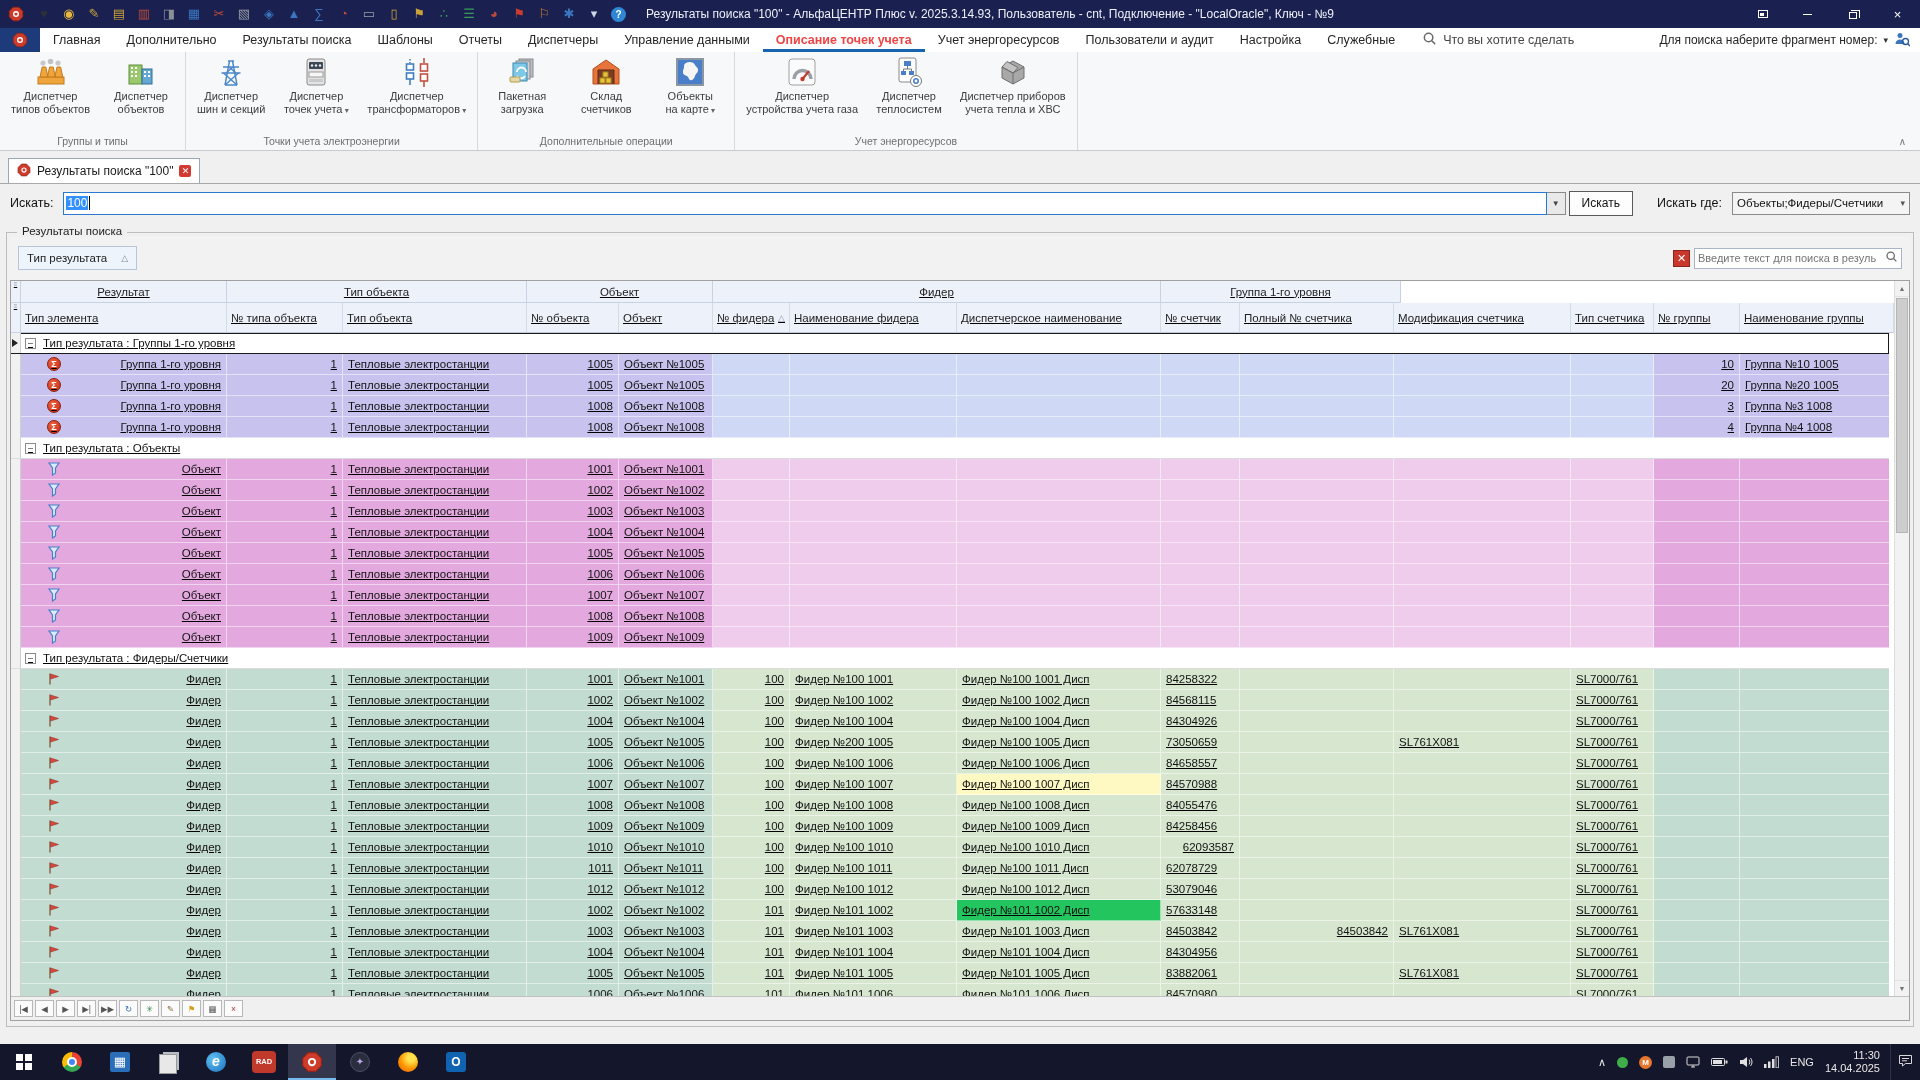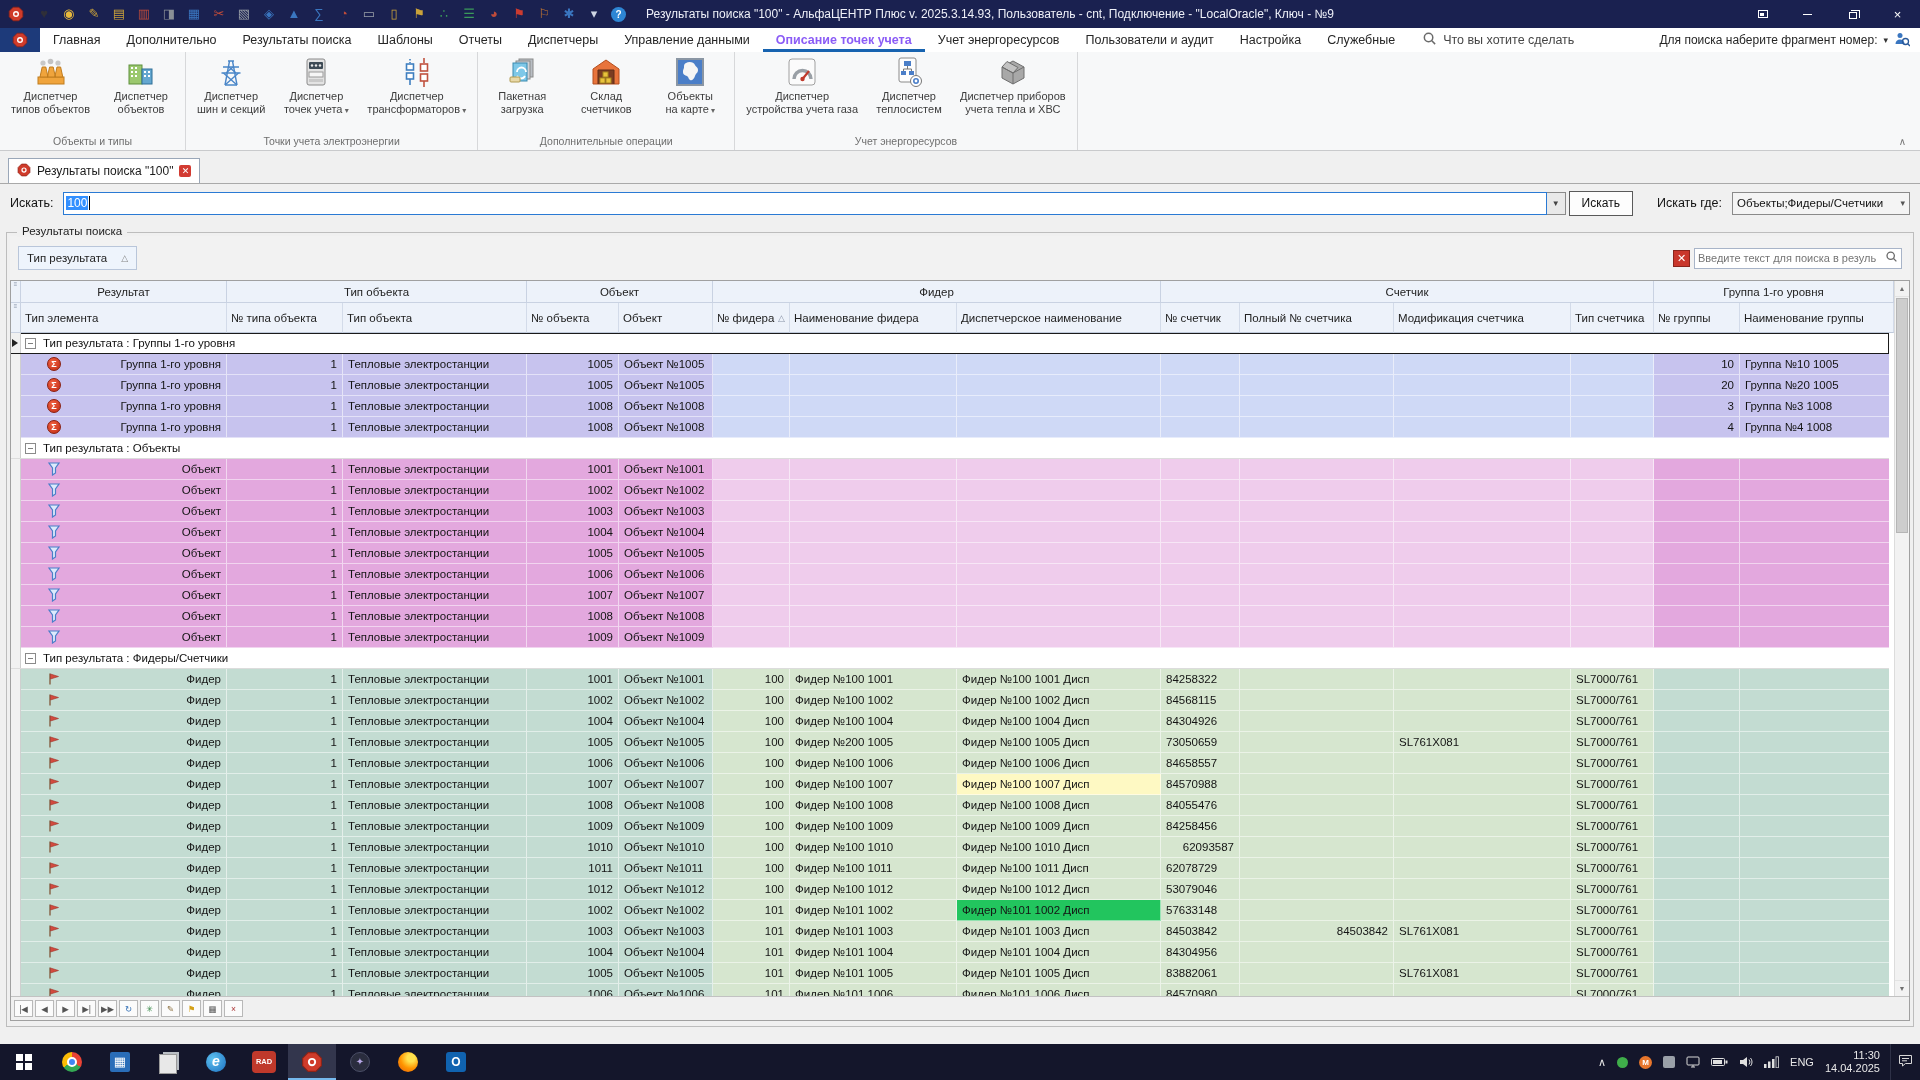--- a/index.html
+++ b/index.html
@@ -19,21 +19,21 @@
   .sh-pin::after { content:""; position:absolute; left:1px; bottom:1px; width:4px; height:3px; background:#fff; }
   .sh-min { width:9px; height:1px; background:#fff; }
   .sh-max { width:8px; height:7px; border:1px solid #fff; position:relative; margin-top:2px;}
   .sh-max::before { content:""; position:absolute; left:1px; top:-3px; width:8px; height:7px; border:1px solid #fff; border-bottom:none; border-left:none; }
   
   .tabrow { height:24px; background:#fff; display:flex; align-items:stretch; }
   .appbtn { width:40px; background:#1d3a7a; display:flex; align-items:center; justify-content:center; flex:none; }
   .appbtn svg { width:16px; height:16px; }
   .rtabs { display:flex; align-items:stretch; }
   .rtab { padding:0 13px; font-size:12.5px; color:#262626; display:flex; align-items:center; white-space:nowrap; }
-  .rtab.active { color:#8b5cf6; font-weight:bold; box-shadow:inset 0 -3px 0 #1763b0; }
+  .rtab.active { color:#ef4444; font-weight:bold; box-shadow:inset 0 -3px 0 #1763b0; }
   .tellme { display:flex; align-items:center; gap:6px; font-size:12.5px; color:#454545; margin-left:14px; white-space:nowrap; }
   .tellme svg { width:15px; height:15px; }
   .fraghint { margin-left:auto; display:flex; align-items:center; gap:6px; font-size:12px; color:#262626; padding-right:10px; white-space:nowrap; }
   .fraghint .dd { font-size:9px; color:#333; }
   .fraghint svg { width:16px; height:16px; }
   
   .ribbon { background:#f7f8f9; border-bottom:1px solid #c9cacc; position:relative; }
   .rgroups { display:flex; align-items:stretch; height:98px; }
   .rgroup { display:flex; flex-direction:column; border-right:1px solid #d7d8da; padding:0 2px; }
   .rgrow { display:flex; flex:1; align-items:flex-start; }
@@ -67,21 +67,21 @@
   .grouppanel { height:44px; background:#f2f2f2; display:flex; align-items:center; padding:0 8px; }
   .chip { display:flex; align-items:center; gap:14px; background:#eef4fc; border:1px solid #b9c6da; height:24px; padding:0 8px; font-size:11.5px; color:#222; }
   .chip .tri { font-size:9px; color:#888; }
   .gp-right { margin-left:auto; display:flex; align-items:center; gap:4px; }
   .gp-x { width:17px; height:17px; background:#c9372c; border:1px solid #8a241c; color:#fff; font-size:11px; line-height:15px; text-align:center; }
   .gp-filter { width:208px; height:21px; background:#fff; border:1px solid #a8b4c8; display:flex; align-items:center; padding:0 3px; }
   .gp-filter input { border:none; outline:none; flex:1; font-size:11px; font-family:inherit; color:#333; min-width:0; }
   .gp-filter svg { width:13px; height:13px; flex:none; }
   
   .grid { border:1px solid #a0a0a0; background:#fff; position:relative; height:741px; }
-  .gridscroll { margin-right:20px; }
+  .gridscroll { margin-right:20px;text-decoration:underline; }
   .hdr-row { display:flex; }
   .ind-h { width:10px; flex:none; background:#edf2fa; border-right:1px solid #c9d2e2; border-bottom:1px solid #c9d2e2; font-size:6px; color:#8a94a8; text-align:center; overflow:hidden; }
   .bcell { height:22px; flex:none; background:#edf2fa; border-right:1px solid #c9d2e2; border-bottom:1px solid #c9d2e2; font-size:11.5px; color:#222; display:flex; align-items:center; justify-content:center; overflow:hidden; white-space:nowrap; }
   .ccell { height:30px; flex:none; background:#edf2fa; border-right:1px solid #d3dbe9; border-bottom:1px solid #bfc9da; font-size:11.5px; color:#222; display:flex; align-items:center; padding:1px 4px; line-height:12px; overflow:hidden; }
   .ccell .sortg { margin-left:auto; font-size:9px; color:#8a94a8; padding-left:2px; }
   .grid-rows { height:665px; overflow:hidden; background:#fff; }
   .ind { width:10px; flex:none; background:#f1f1f1; border-right:1px solid #cfcfcf; position:relative; }
   .focusmark { position:absolute; left:1px; top:6px; width:0; height:0; border-left:6px solid #222; border-top:4px solid transparent; border-bottom:4px solid transparent; }
   .grow { display:flex; height:21px; background:#fff; border-bottom:1px solid #dcdcdc; }
   .grow.focused { outline:1.5px solid #1a1a1a; outline-offset:-1.5px; }
@@ -254,21 +254,21 @@
                   <rect x="19" y="15" width="2" height="2"></rect>
                   <rect x="23" y="15" width="2" height="2"></rect>
                   <rect x="19" y="19" width="2" height="2"></rect>
                   <rect x="23" y="19" width="2" height="2"></rect>
                 </g>
               </svg>
             </div>
             <div class="rlabel">Диспетчер<br>объектов</div>
           </div>
         </div>
-        <div class="rcaption">Объекты и типы</div>
+        <div class="rcaption">Группы и типы</div>
       </div>
       <div class="rgroup">
         <div class="rgrow">
           <div class="rbtn">
             <div class="ricon">
               <svg viewBox="0 0 32 32" fill="none" stroke="#4a86c8" stroke-width="1.4">
                 <path d="M13 5h6M10 29L14.5 5M22 29L17.5 5M8 11h16M6.5 17h19M10 29h12"></path>
                 <path d="M14 11l7 6M18 11l-7 6M8.5 17L22 29M23.5 17L10 29"></path>
               </svg>
             </div>
@@ -446,21 +446,20 @@
   </div>
 
   <div class="grid">
     <div class="gridscroll">
       <div class="hdr-row" id="band-row">
           <div class="ind-h">≡</div>
           <div class="bcell" style="width: 206px;">Результат</div>
           <div class="bcell" style="width: 300px;">Тип объекта</div>
           <div class="bcell" style="width: 186px;">Объект</div>
           <div class="bcell" style="width: 448px;">Фидер</div>
-          <div class="bcell" style="width: 493px;">Счетчик</div>
           <div class="bcell" style="width: 240px;">Группа 1-го уровня</div>
         </div>
       <div class="hdr-row" id="col-row">
           <div class="ind-h">≡</div>
           <div class="ccell" style="width: 206px;">
             <span>Тип элемента</span>
           </div>
           <div class="ccell" style="width: 116px;">
             <span>№ типа объекта</span>
           </div>

